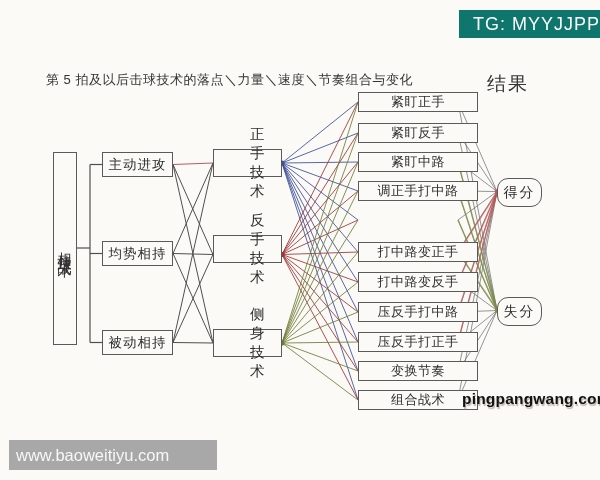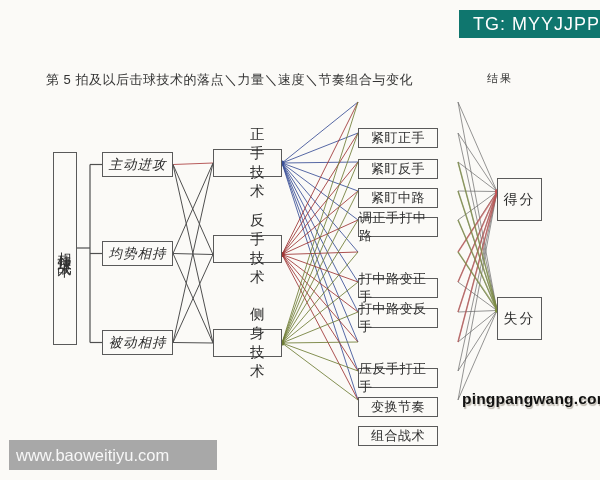--- a/index.html
+++ b/index.html
@@ -1,27 +1,27 @@
 <!DOCTYPE html>
 <html><head>
 <meta charset="utf-8">
 <style>
   html,body{margin:0;padding:0;}
   body{font-family:"Liberation Sans","DejaVu Sans",sans-serif;background:#e8e8e8;}
   #stage{position:relative;width:600px;height:480px;background:#fbfaf7;overflow:hidden;}
   #edges{position:absolute;left:0;top:0;width:600px;height:480px;}
   .box{position:absolute;border:1px solid #5a5a5a;background:#fbfaf7;display:flex;align-items:center;justify-content:center;color:#2e2e2e;box-sizing:border-box;}
-  .sit{left:102px;width:71px;height:25px;font-size:13.5px;letter-spacing:1px;font-style:italic;}
+  .sit{left:102px;width:71px;height:25px;font-size:13.5px;letter-spacing:1px;}
   .tech{left:213px;width:69px;height:28px;font-size:14.5px;letter-spacing:1.5px;padding-left:36px;}
-  .strat{left:358px;width:80px;height:20px;font-size:13px;letter-spacing:0.5px;margin-top:36px;}
-  .outcome{left:497px;width:45px;height:43px;font-size:14px;letter-spacing:2px;}
+  .strat{left:358px;width:120px;height:20px;font-size:13px;letter-spacing:0.5px;}
+  .outcome{left:497px;width:45px;height:29px;font-size:14px;letter-spacing:2px;border-radius:11px;}
   .rootbox{left:53px;top:152px;width:24px;height:193px;border-width:1.2px;}
   .rootbox span{writing-mode:vertical-rl;font-size:14px;letter-spacing:3px;color:#2e2e2e;}
   #title{position:absolute;left:46px;top:71px;font-size:13px;color:#333;letter-spacing:0.5px;white-space:nowrap;}
-  #result-header{position:absolute;left:487px;top:71px;font-size:11px;color:#333;letter-spacing:2px;}
+  #result-header{position:absolute;left:487px;top:71px;font-size:19px;color:#333;letter-spacing:2px;}
   #tg-badge{position:absolute;left:459px;top:10px;width:155px;height:28px;background:#0f766e;color:#fdfdfd;font-size:18px;display:flex;align-items:center;justify-content:center;letter-spacing:1px;}
   #bottom-bar{position:absolute;left:9px;top:440px;width:208px;height:30px;background:#a8a8a8;color:#f7f7f7;font-size:16.5px;display:flex;align-items:center;padding-left:7px;box-sizing:border-box;}
   #watermark{position:absolute;left:462px;top:390px;font-size:15.5px;font-weight:bold;color:#121212;letter-spacing:0.2px;text-shadow:1px 2px 1px #bdb8af;}
 </style>
 </head>
 <body>
 
 <div id="stage">
 
   <svg id="edges" viewBox="0 0 600 480" xmlns="http://www.w3.org/2000/svg">
@@ -125,20 +125,21 @@
   <div class="box tech" style="top:149px">正手技术</div>
   <div class="box tech" style="top:235px">反手技术</div>
   <div class="box tech" style="top:329px">侧身技术</div>
 
   <div class="box strat" style="top:92px">紧盯正手</div>
   <div class="box strat" style="top:123px">紧盯反手</div>
   <div class="box strat" style="top:152px">紧盯中路</div>
   <div class="box strat" style="top:181px">调正手打中路</div>
   <div class="box strat" style="top:242px">打中路变正手</div>
   <div class="box strat" style="top:272px">打中路变反手</div>
+  <div class="box strat" style="top:302px">压反手打中路</div>
   <div class="box strat" style="top:332px">压反手打正手</div>
   <div class="box strat" style="top:361px">变换节奏</div>
   <div class="box strat" style="top:390px">组合战术</div>
 
   <div class="box outcome" style="top:178px">得分</div>
   <div class="box outcome" style="top:297px">失分</div>
 
   <div id="watermark">pingpangwang.com</div>
   <div id="bottom-bar">www.baoweitiyu.com</div>
 

